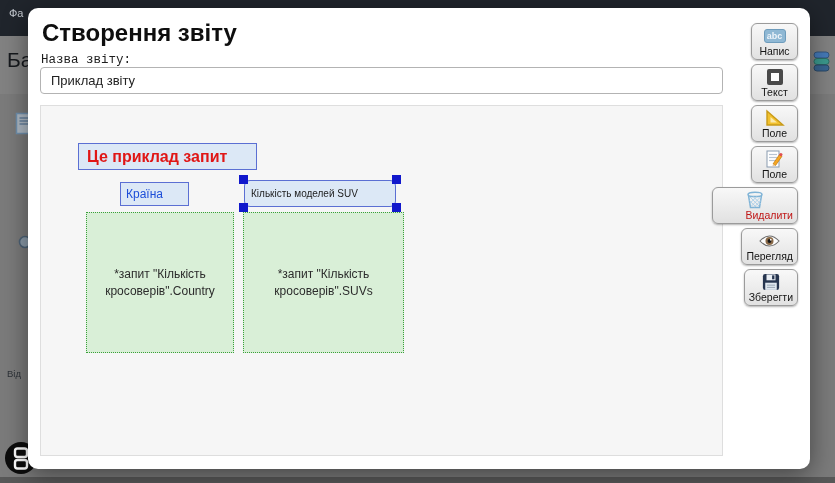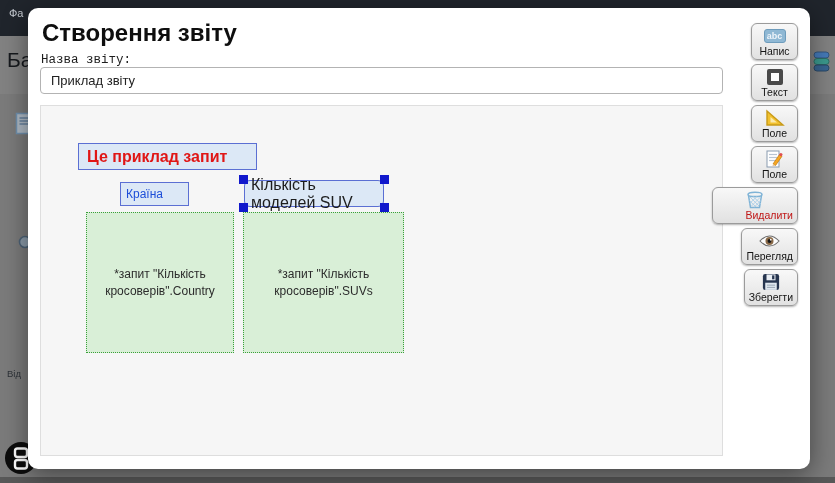--- a/index.html
+++ b/index.html
@@ -26,21 +26,21 @@
   .name-label { position:absolute; left:13px; top:45px; font-size:12.5px; color:#1d1d1d;font-family:Liberation Mono, monospace; }
   .name-input { position:absolute; left:12px; top:59px; width:683px; height:27px; border:1px solid #b3b3b3;
                 border-radius:4px; padding:0 10px; font-size:13px; color:#222; font-family:"Liberation Sans", sans-serif; background:#fff; }
 
   
   .canvas { position:absolute; left:12px; top:97px; width:683px; height:351px; background:#f6f6f6; border:1px solid #dedede; }
   .blue-box { position:absolute; background:#dce8f6; border:1.5px solid #5b6fd3; display:flex; align-items:center; }
   .report-heading { left:37px; top:37px; width:179px; height:27px; padding-left:8px;
                     color:#e01616; font-weight:bold; font-size:16px; }
   .label-country { left:79px; top:76px; width:69px; height:24px; padding-left:5px; font-size:12px; color:#1d4ed8; }
-  .label-suv { left:203px; top:74px; width:140px; height:27px; padding-left:6px; font-size:16px; color:#1d1d1d;border-radius:6px; }
+  .label-suv { left:203px; top:74px; width:152px; height:27px; padding-left:6px; font-size:10px; color:#1d1d1d;border-radius:6px; }
   .handle { position:absolute; width:9px; height:9px; background:#1118cc; }
   .h-tl { left:-6px; top:-6px; } .h-tr { right:-6px; top:-6px; }
   .h-bl { left:-6px; bottom:-6px; } .h-br { right:-6px; bottom:-6px; }
   .green-field { position:absolute; background:#d9efd7; border:1px dotted #3aa03a; display:flex;
                  align-items:center; justify-content:center; text-align:center; font-size:12px;
                  color:#2c2c2c; line-height:1.35; padding:0 16px; }
   .field-country { left:45px; top:106px; width:148px; height:141px; }
   .field-suvs { left:202px; top:106px; width:161px; height:141px; }
 
   

